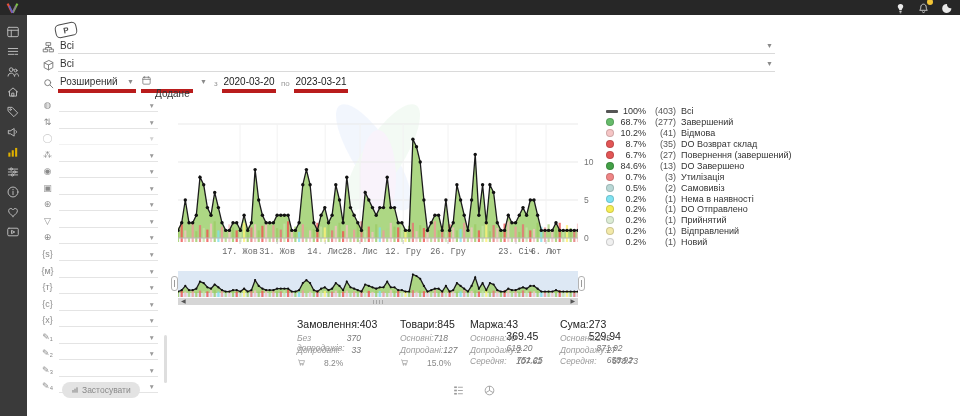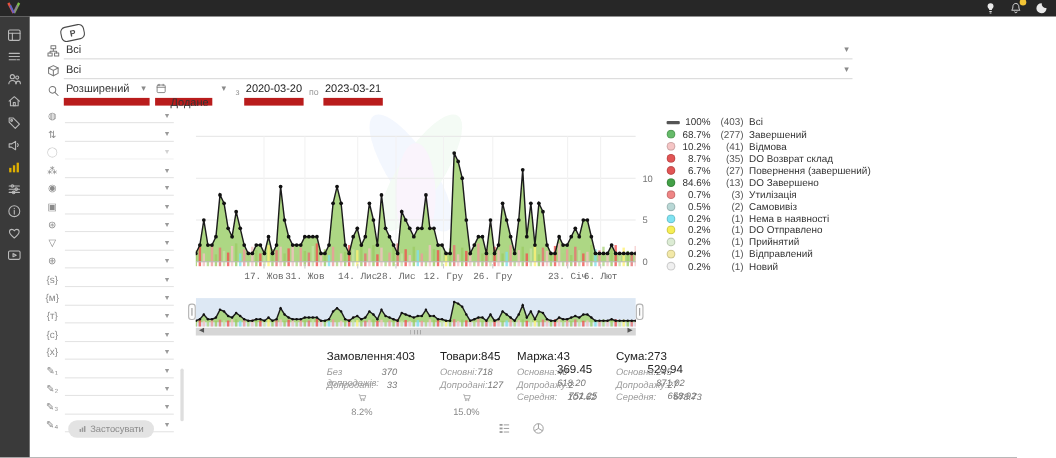--- a/index.html
+++ b/index.html
@@ -21,21 +21,21 @@
   .hdr-bubble{position:absolute;left:55px;top:23px;width:20px;height:12px;border:1.5px solid #4a4a4a;
     border-radius:5px;transform:rotate(-12deg);display:flex;align-items:center;justify-content:center;
     font-size:8px;font-weight:bold;color:#4a4a4a;cursor:pointer;}
   .hrow{position:absolute;left:58px;width:717px;height:15px;border-bottom:1px solid #dadada;
     font-size:10px;color:#333;}
   .hrow .val{position:absolute;left:2px;top:2px;}
   .caret{color:#8a8a8a;font-size:7px;}
   .hrow .caret{position:absolute;right:2px;top:4px;}
   .hicon{position:absolute;left:42px;width:13px;height:13px;color:#777;}
   .hicon svg,.mini svg{stroke:currentColor;fill:none;stroke-width:1.7;stroke-linecap:round;stroke-linejoin:round;}
-  .useg{position:absolute;height:15px;border-bottom:7px solid #b91c1c;font-size:10px;color:#333;}
+  .useg{position:absolute;height:15px;border-bottom:4px solid #b91c1c;font-size:10px;color:#333;}
   .glbl{position:absolute;font-size:8px;color:#9a9a9a;}
   
   .flist{position:absolute;left:40px;top:99px;width:118px;height:300px;}
   .frow{position:absolute;left:0;width:118px;height:14px;cursor:pointer;}
   .frow.disabled{opacity:.45;}
   .f-glyph{position:absolute;left:0;top:1px;width:15px;text-align:center;font-size:9px;color:#8a8a8a;}
   .f-field{position:absolute;left:19px;right:0;top:0;height:12px;border-bottom:1px solid #e4e4e4;}
   .f-caret{position:absolute;right:3px;top:3px;font-size:6.5px;color:#9a9a9a;}
   .apply-btn{position:absolute;left:62px;top:382px;height:16px;padding:0 9px;border-radius:9px;
     background:#e3e3e3;color:#8b8b8b;font-size:8.5px;display:flex;align-items:center;gap:3px;
@@ -59,21 +59,21 @@
   .bhandle i{display:block;width:1px;height:7px;background:#9a9a9a;margin:2.5px auto 0;}
   .hscroll{position:absolute;left:178px;top:298px;width:400px;height:7px;background:#d6d6d6;
     display:flex;align-items:center;justify-content:space-between;padding:0 3px;box-sizing:border-box;cursor:pointer;}
   .hs-arrow{font-size:6px;color:#555;line-height:7px;}
   .hs-grip{width:10px;height:4px;background:repeating-linear-gradient(90deg,#a6a6a6 0 1px,transparent 1px 3px);}
   
   .scol{position:absolute;top:318px;}
   .shead{display:flex;justify-content:space-between;font-size:10.5px;color:#222;height:15px;}
   .srow{display:flex;justify-content:space-between;font-size:8.5px;color:#9b9b9b;height:11.5px;font-style:italic;}
   .srow .sv{color:#777;}
-  .sfoot{display:flex;align-items:center;gap:1px;font-size:8.5px;color:#888;height:12px;margin-top:1px;flex-direction:column;}
+  .sfoot{display:flex;align-items:center;gap:18px;font-size:8.5px;color:#888;height:12px;margin-top:1px;}
   .sfoot svg{stroke:#8a8a8a;fill:none;stroke-width:1.6;}
   .view-icons{position:absolute;left:452px;top:383px;display:flex;gap:18px;}
   .view-icons .vi{width:13px;height:13px;color:#9a9a9a;cursor:pointer;}
   .view-icons svg{stroke:currentColor;fill:none;stroke-width:1.6;}
 </style>
 </head>
 <body>
 
 <div class="screen">
 

